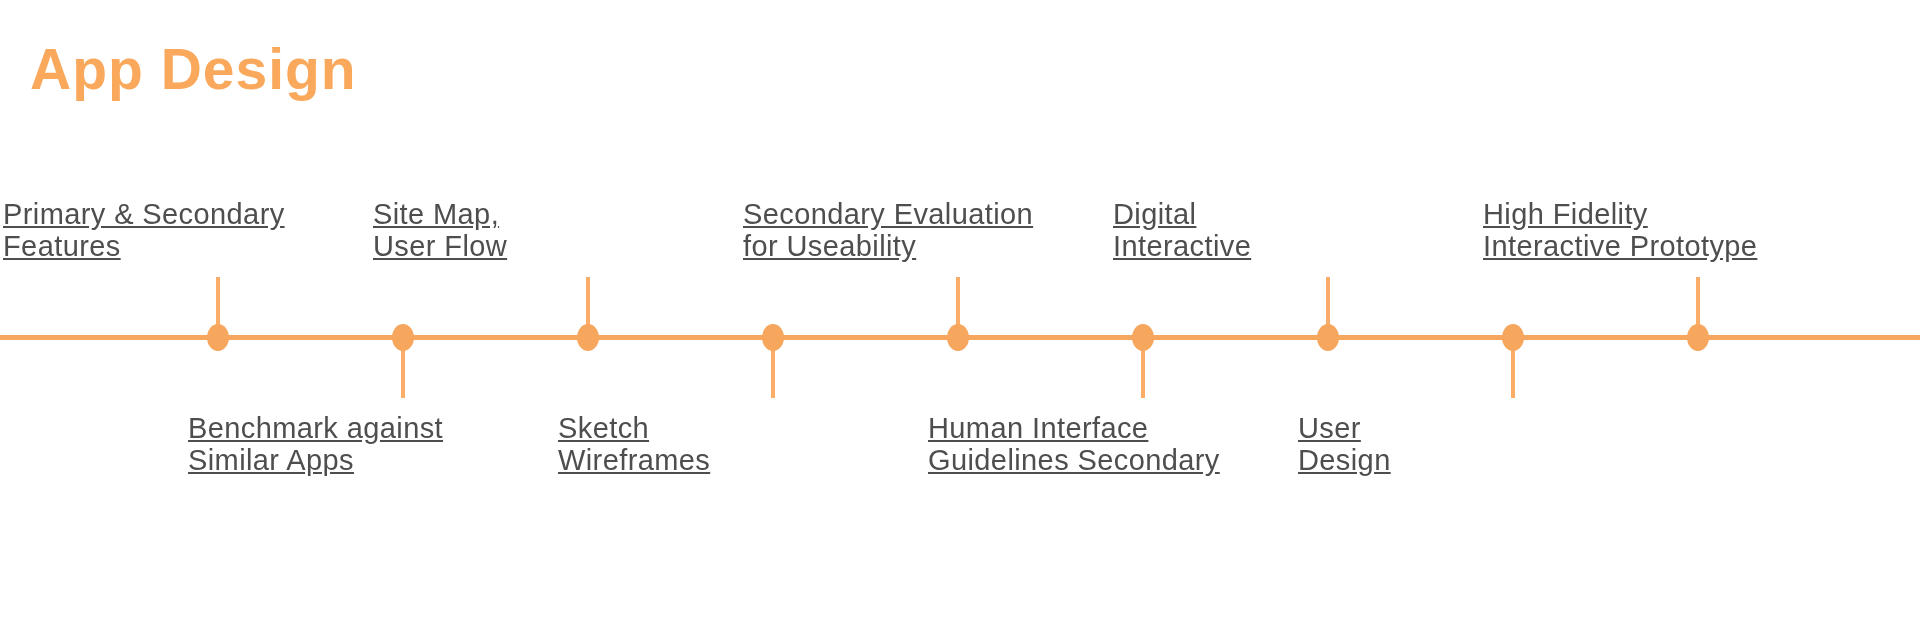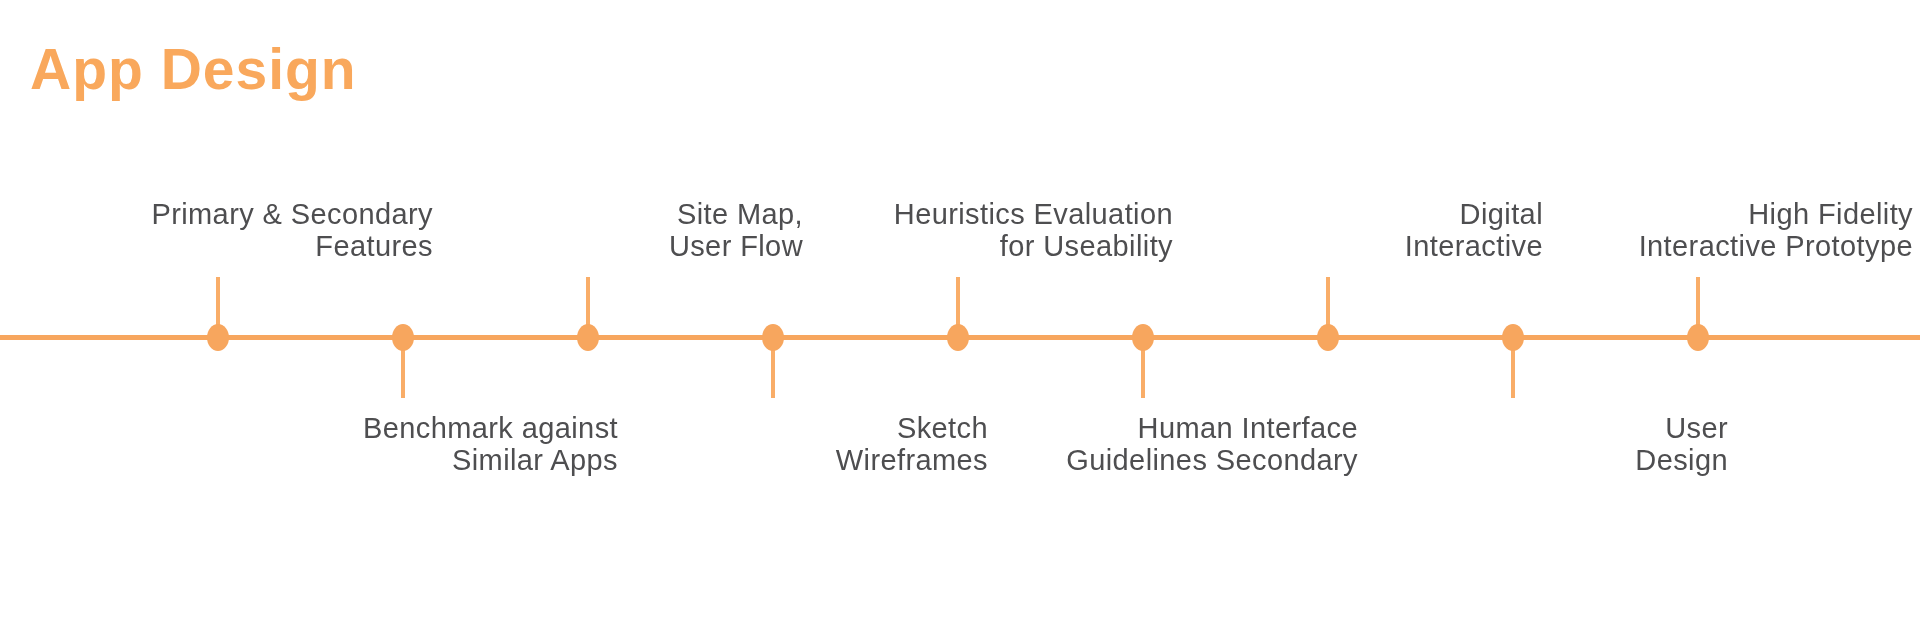--- a/index.html
+++ b/index.html
@@ -54,26 +54,27 @@
     left: -2px;
     width: 4px;
     background: var(--connector-color, #f9ad68);
   }
   .above .connector { top: 277px; height: 54px; }
   .below .connector { top: 344px; height: 54px; }
   .label {
     position: absolute;
     left: -215px;
     width: 430px;
-    text-align: right;
+    text-align: left;
     white-space: pre-line;
     font-size: 29px;
     line-height: 32px;
     letter-spacing: 0.4px;
     color: var(--label-color, #4e4e50);
+    text-decoration: underline;
   }
   .above .label { top: 198px; }
   .below .label { top: 412px; }
 </style>
 </head>
 <body>
 
 <div class="canvas">
 
   <h1 class="title">App Design</h1>
@@ -102,21 +103,21 @@
   </div>
 
   <div class="milestone below" style="left:773px">
     <div class="label">Sketch
 Wireframes</div>
     <div class="connector"></div>
     <div class="dot"></div>
   </div>
 
   <div class="milestone above" style="left:958px">
-    <div class="label">Heuristics Evaluation
+    <div class="label">Secondary Evaluation
 for Useability</div>
     <div class="connector"></div>
     <div class="dot"></div>
   </div>
 
   <div class="milestone below" style="left:1143px">
     <div class="label">Human Interface
 Guidelines Secondary</div>
     <div class="connector"></div>
     <div class="dot"></div>

